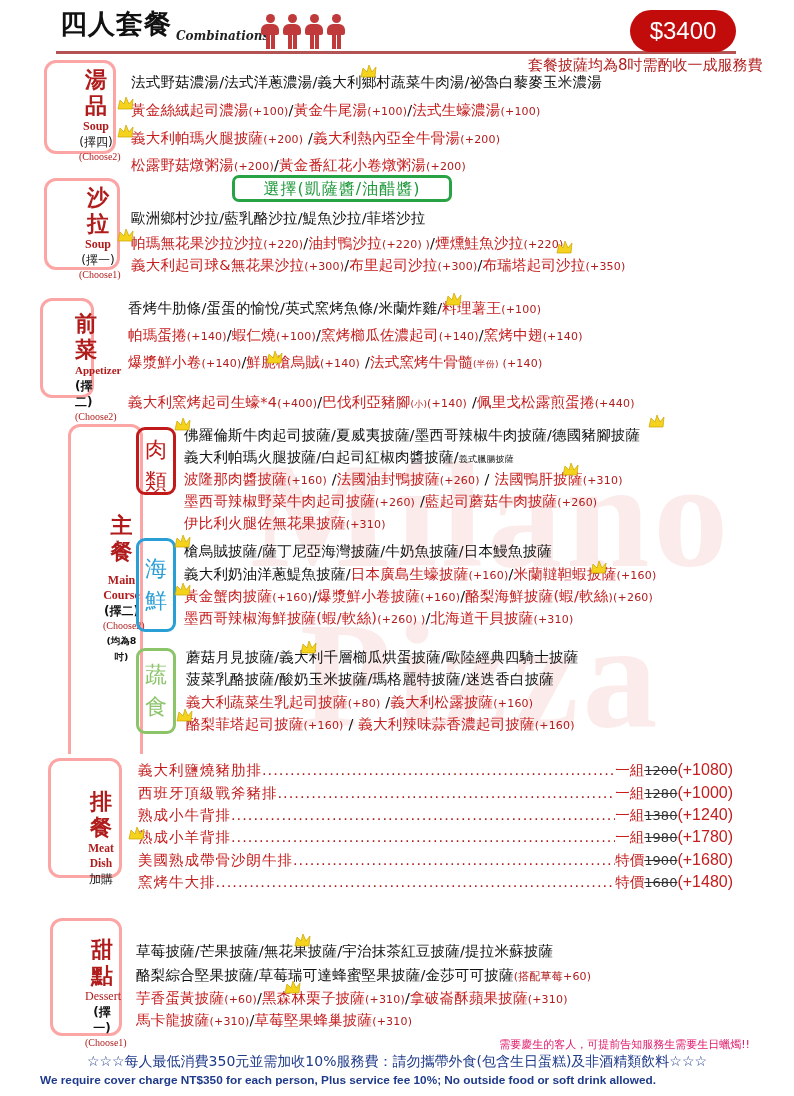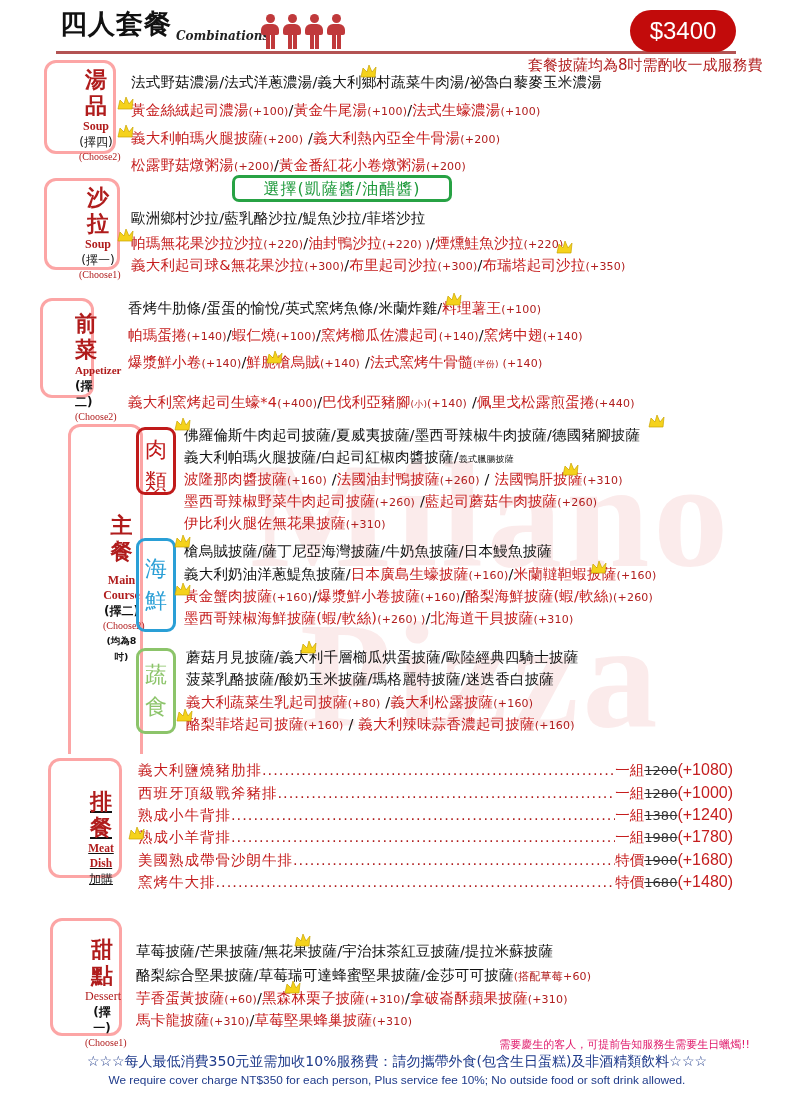--- a/index.html
+++ b/index.html
@@ -47,21 +47,21 @@
   .mrow .tag { flex: 0 0 auto; }
   .mrow .old { color: #333; text-decoration: line-through; font-size: 13px; }
   .mrow .new { font-size: 16px; font-family: "Liberation Sans", sans-serif; }
 
   .salad-box { left: 232px; top: 175px; width: 220px; height: 27px; border: 3px solid #27a244; border-radius: 7px; color: #1f9a3c; font-size: 16px; text-align: center; line-height: 21px; letter-spacing: 1px; }
 
   .watermark { font-family: "Liberation Serif", serif; font-weight: bold; color: rgba(230,130,130,0.16); font-size: 150px; line-height: 150px; letter-spacing: 4px; pointer-events: none; }
 
   .bday { right: 44px; top: 1037px; font-size: 11px; color: #e0196b; }
   .foot1 { left: 40px; top: 1053px; width: 714px; text-align: center; font-size: 14px; color: #1e3a8a; }
-  .foot2 { left: 40px; top: 1073px; width: 714px; text-align: center; font-size: 11.8px; color: #1e3a8a; font-family: "Liberation Sans", sans-serif; }
+  .foot2 { left: 40px; top: 1073px; width: 714px; text-align: left; font-size: 11.8px; color: #1e3a8a; font-family: "Liberation Sans", sans-serif; font-weight: bold; }
 </style>
 </head>
 <body>
 
 <div class="abs watermark" style="left:250px; top:440px;">Milano</div>
 <div class="abs watermark" style="left:300px; top:600px;">Pizza</div>
 
 <div class="abs title">四人套餐</div>
 <div class="abs title-sub">Combinations</div>
 <div class="abs people">
@@ -157,21 +157,21 @@
 
 <div class="abs subcat" style="left:136px; top:648px; height:86px; border-color:#8cc46a; color:#8cc46a; padding-top:8px;">
   <div>蔬</div>
     <div>食</div>
 </div>
 <div class="line" style="left:186px; top:647px;"><span class="k">蘑菇月見披薩/義大利千層櫛瓜烘蛋披薩/歐陸經典四騎士披薩</span></div>
 <div class="line" style="left:186px; top:669px;"><span class="k">菠菜乳酪披薩/酸奶玉米披薩/瑪格麗特披薩/迷迭香白披薩</span></div>
 <div class="line" style="left:186px; top:692px;"><span class="r">義大利蔬菜生乳起司披薩</span><span class="p">(+80)</span><span class="sl"> /</span><span class="r">義大利松露披薩</span><span class="p">(+160)</span></div>
 <div class="line" style="left:186px; top:714px;"><span class="r">酪梨菲塔起司披薩</span><span class="p">(+160)</span><span class="sl"> / </span><span class="r">義大利辣味蒜香濃起司披薩</span><span class="p">(+160)</span></div>
 
-<div class="abs cat" style="left:48px; top:758px; width:74px; height:120px;text-decoration:underline;">
+<div class="abs cat" style="left:48px; top:758px; width:74px; height:120px;">
   <div class="zh" style="margin-top:28px;">排餐</div>
   <div class="en" style="font-size:11.5px;">Meat Dish</div>
   <div class="pick">加購</div>
 </div>
 <div class="mrow" style="top:761px;">
     <span class="nm">義大利鹽燒豬肋排</span>
     <span class="dots">......................................................................................</span>
     <span class="tag">一組</span>
     <span class="old">1200</span>
     <span class="new">(+1080)</span>

